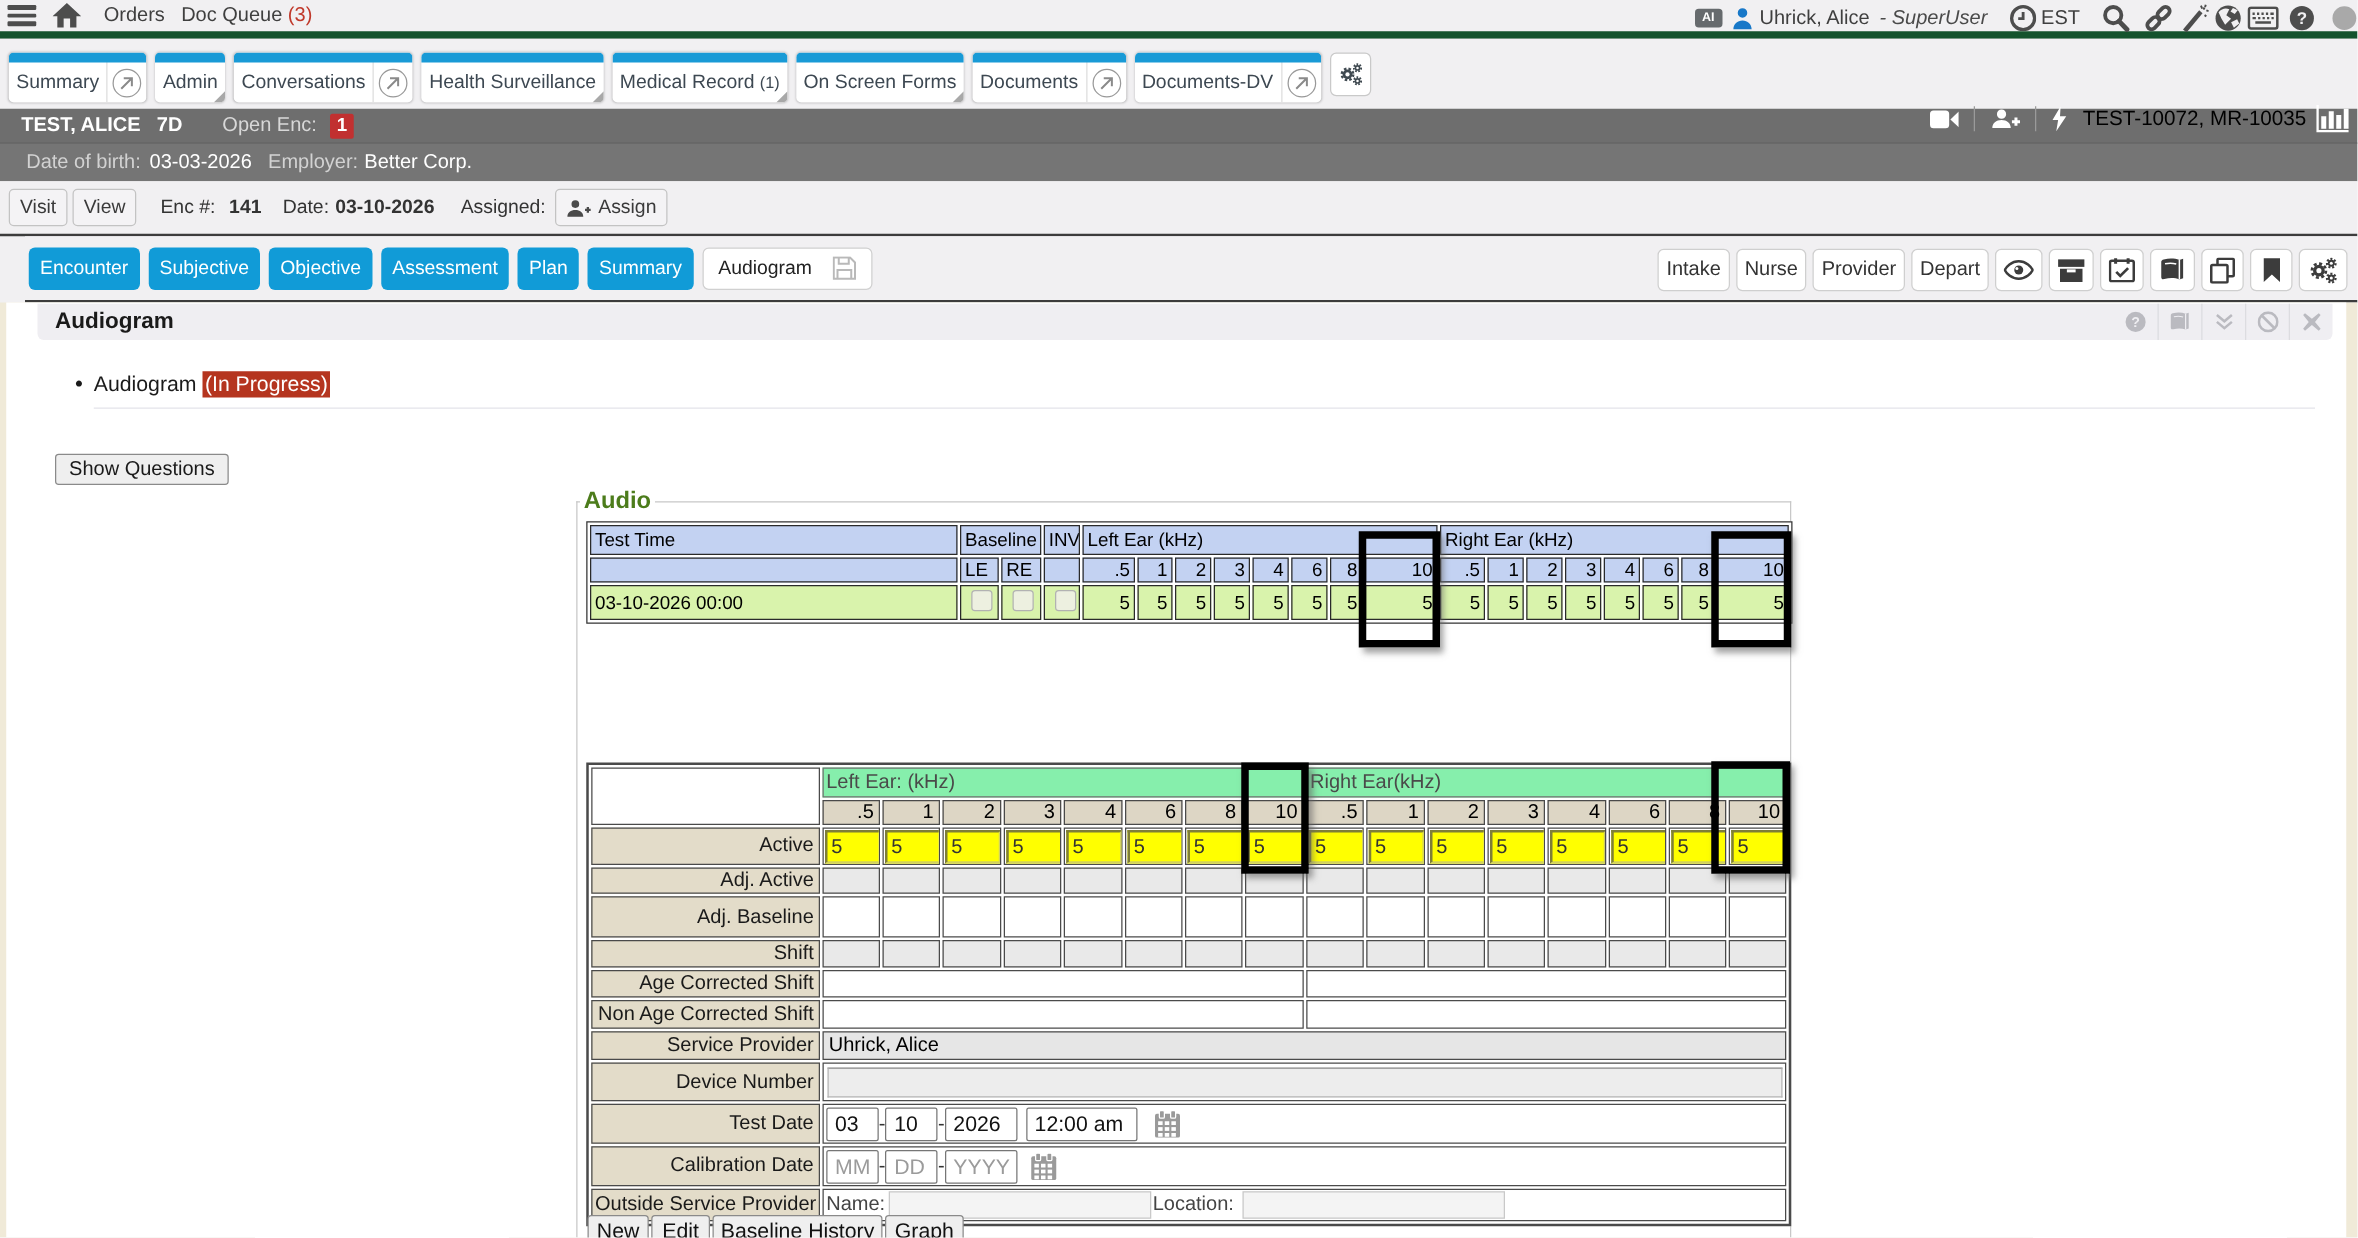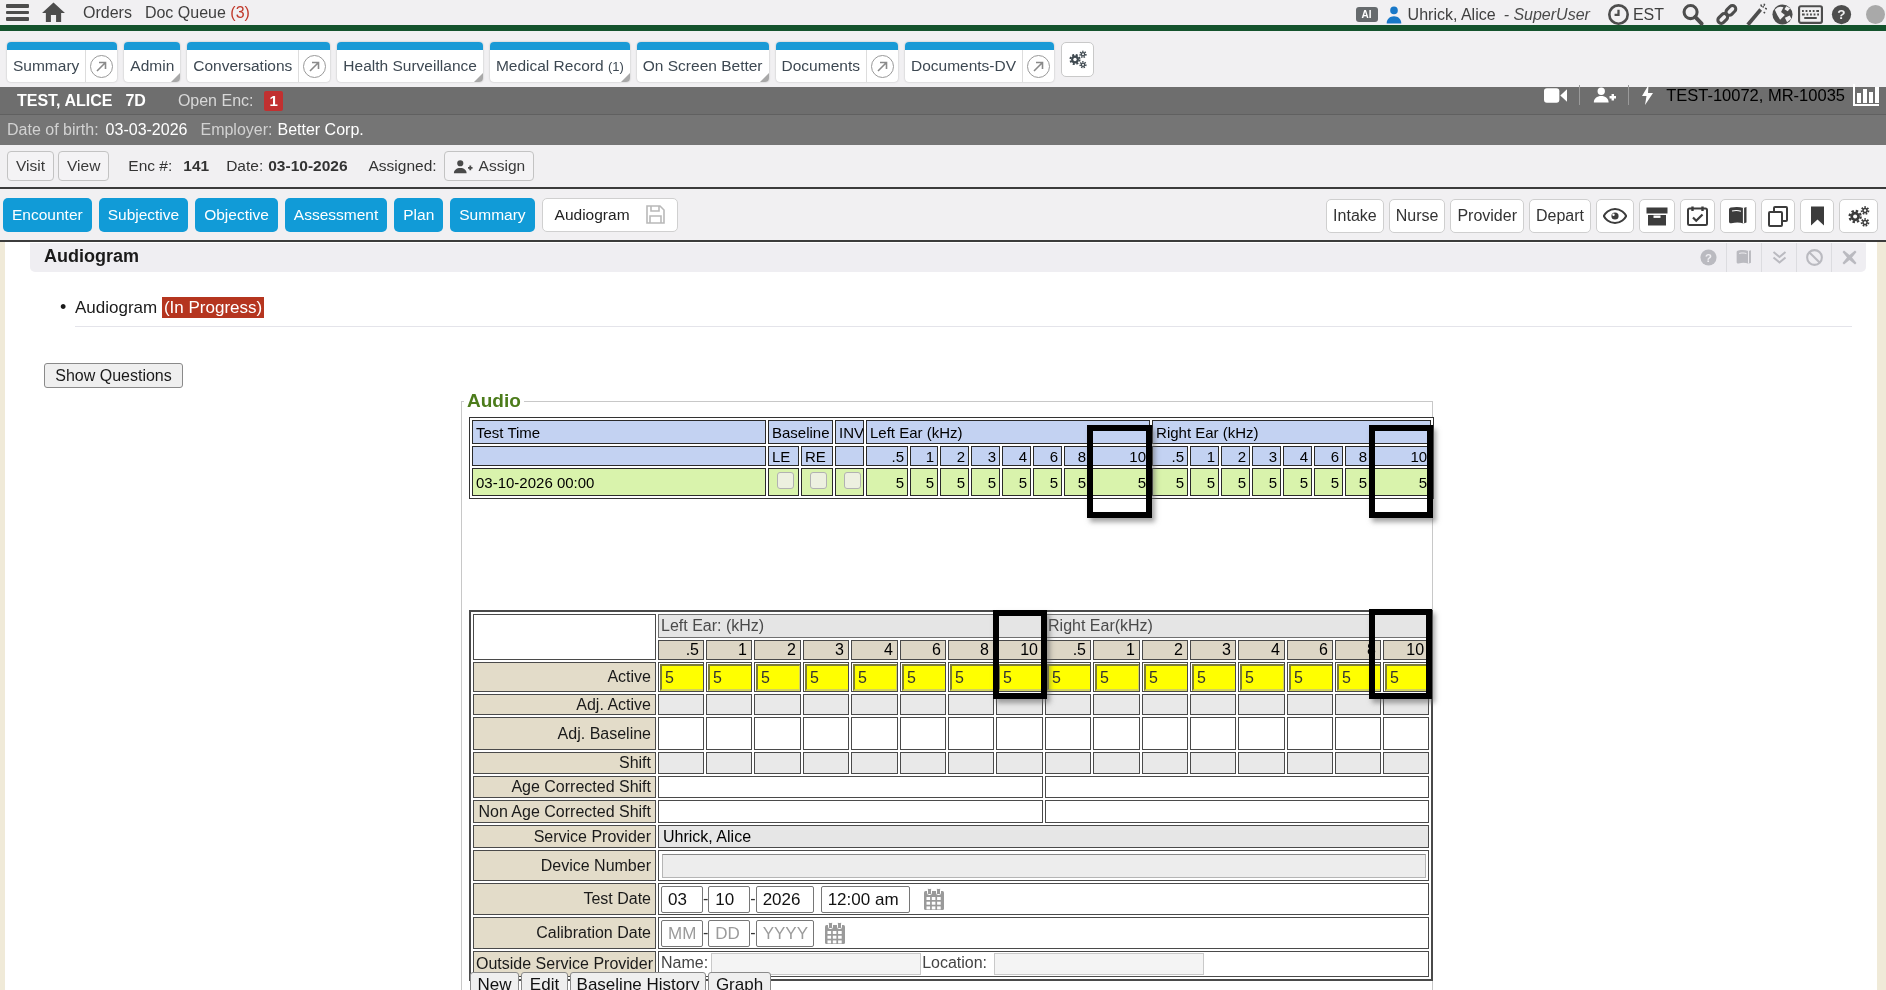--- a/index.html
+++ b/index.html
@@ -25,21 +25,21 @@
 .tab .corner { position:absolute; bottom:0; right:0; width:0; height:0; border-style:solid; border-width:0 0 9px 9px; border-color:transparent transparent #a8a8a8 transparent; }
 .popcircle { width:23px; height:23px; border:1.5px solid #999; border-radius:50%; position:relative; }
 .popcircle svg { position:absolute; left:4px; top:4px; }
 .gearbtn { background:#fff; border:1px solid #c9c9c9; border-radius:5px; width:33px; height:35px; display:flex; align-items:center; justify-content:center; }
 
 
 .pbar1 { height:28px; background:#6e6e6e; border-bottom:1px solid #606060; color:#fff; display:flex; align-items:center; font-size:16px; position:relative; }
 .pbar2 { height:30px; background:#757575; color:#d2d2d2; display:flex; align-items:center; font-size:16px; }
 .visitrow { height:44px; background:#f1f0f2; border-bottom:2px solid #3c3c3c; display:flex; align-items:center; font-size:15.5px; color:#333; }
 .btn-lite { background:#f4f3f5; border:1px solid #c3c3c3; border-radius:4px; height:30px; display:inline-flex; align-items:center; padding:0 8px; font-size:15.5px; color:#3a3a3a; }
-.soaprow { height:53px; background:#f1f0f2; border-bottom:2px solid #3c3c3c; display:flex; align-items:center; position:relative; }
+.soaprow { height:53px; background:#f1f0f2; border-bottom:2px solid #3c3c3c; display:flex; align-items:center; position:relative;margin-left:20px; }
 .btn-blue { background:#119bd7; color:#fff; border-radius:5px; height:34px; display:inline-flex; align-items:center; padding:0 9px; font-size:15.5px; margin-right:7px; }
 .btn-white { background:#fff; color:#222; border:1px solid #d0d0d0; border-radius:5px; height:34px; display:inline-flex; align-items:center; padding:0 12px; font-size:15.5px; }
 .soap-right { position:absolute; right:8px; top:10px; display:flex; gap:5px; }
 .sbtn { background:#fff; border:1px solid #cfcfcf; border-radius:5px; height:34px; display:inline-flex; align-items:center; justify-content:center; padding:0 6px; min-width:34px; font-size:16px; color:#333; }
 
 
 .content { position:absolute; left:0; top:242px; width:1886px; height:748px; background:#f0ead8; }
 .panel { position:absolute; left:5px; width:1872px; top:0; height:748px; background:#fff; }
 .aud-hdr { position:absolute; left:30px; top:1px; width:1836px; height:29px; background:#efeef2; border-radius:0 0 5px 5px; font-size:18px; font-weight:bold; color:#1a1a1a; }
 .hdr-icons { position:absolute; right:0; top:0; height:29px; display:flex; align-items:center; }
@@ -59,21 +59,21 @@
 table.t1 td.num { text-align:right; }
 .cbx { width:17px; height:17px; border:1.5px solid #b2b2b2; background:#edf0e0; display:inline-block; border-radius:3px; margin-left:5px; }
 
 
 table.t2 { position:absolute; left:7px; top:198px; width:959px; border-collapse:separate; border-spacing:2px; background:#fff; border:2px solid #4a4a4a; font-size:16px; table-layout:fixed; }
 table.t2 td { border:1px solid #4a4a4a; overflow:hidden; white-space:nowrap; padding:0 2px; }
 table.t2 td.lab { background:#e3dcc9; text-align:right; padding-right:4px; color:#1a1a1a; }
 table.t2 td.frq { background:#ddd6c5; text-align:right; padding-right:4px; }
 table.t2 td.wht { background:#fff; } table.t2 tr.actrow td.wht { padding:0 0 0 1px; }
 table.t2 td.gry { background:#e9e9e9; }
-table.t2 td.hdr1 { background:#e5e5e5; color:#4a4a4a; border:1px solid #707070;margin-left:32px; }
+table.t2 td.hdr1 { background:#86efac; color:#4a4a4a; border:1px solid #707070;margin-left:32px; }
 .yin { width:45px; height:27px; background:#ffff00; border:2px inset #d2d25e; font-size:16px; color:#333; padding-left:3px; line-height:23px; }
 .inp { background:#fff; border:1px solid #767676; border-radius:2px; height:27px; display:inline-block; font-size:17px; color:#111; padding:3px 4px 0 6px; vertical-align:middle; }
 .inp.ph { color:#9b9b9b; }
 .blackbox { position:absolute; border:6px solid #000; box-shadow:3px 4px 5px rgba(100,100,100,0.6); }
 .botbtn { position:absolute; top:730px; height:26px; background:#efefef; border:1px solid #8a8a8a; border-radius:3px; font-size:17px; color:#111; text-align:center; padding-top:2px; }
 </style>
 </head>
 <body>
 <div class="topbar">
   <div style="display:flex; align-items:center">
@@ -159,21 +159,21 @@
     </div>
   <div class="tab">
       <div class="lbl">Health Surveillance</div>
       <div class="corner"></div>
     </div>
   <div class="tab">
       <div class="lbl">Medical Record <span style="font-size:13px">(1)</span></div>
       <div class="corner"></div>
     </div>
   <div class="tab">
-      <div class="lbl">On Screen Better</div>
+      <div class="lbl">On Screen Forms</div>
       <div class="corner"></div>
     </div>
   <div class="tab">
       <div class="lbl">Documents</div>
       <div class="popout">
         <div class="popcircle">
           <svg width="13" height="13" viewBox="0 0 13 13">
             <path d="M2 11 L10 3 M4 2.5 h6.5 v6.5" fill="none" stroke="#8a8a8a" stroke-width="1.6"></path>
           </svg>
         </div>
@@ -229,21 +229,21 @@
     <svg style="margin:0 7px 0 8px" width="26" height="22" viewBox="0 0 26 22">
         <path d="M1 0 V21 H26" stroke="#fff" stroke-width="2" fill="none"></path>
         <rect x="4" y="9" width="4" height="10" fill="#fff"></rect>
         <rect x="10" y="5" width="4" height="14" fill="#fff"></rect>
         <rect x="16" y="8" width="4" height="11" fill="#fff"></rect>
         <rect x="22" y="3" width="4" height="16" fill="#fff"></rect>
       </svg>
   </div>
 </div>
 <div class="pbar2">
-  <span style="margin-left:7px">Date of birth:</span>
+  <span style="margin-left:21px">Date of birth:</span>
   <span style="color:#fff;margin-left:7px">03-03-2026</span>
   <span style="margin-left:13px">Employer:</span>
   <span style="color:#fff;margin-left:5px">Better Corp.</span>
 </div>
 <div class="visitrow">
   <span class="btn-lite" style="margin-left:7px">Visit</span>
   <span class="btn-lite" style="margin-left:4px">View</span>
   <span style="margin-left:19px">Enc #:</span>
     <span style="font-weight:bold;margin-left:11px">141</span>
   <span style="margin-left:17px">Date:</span>

